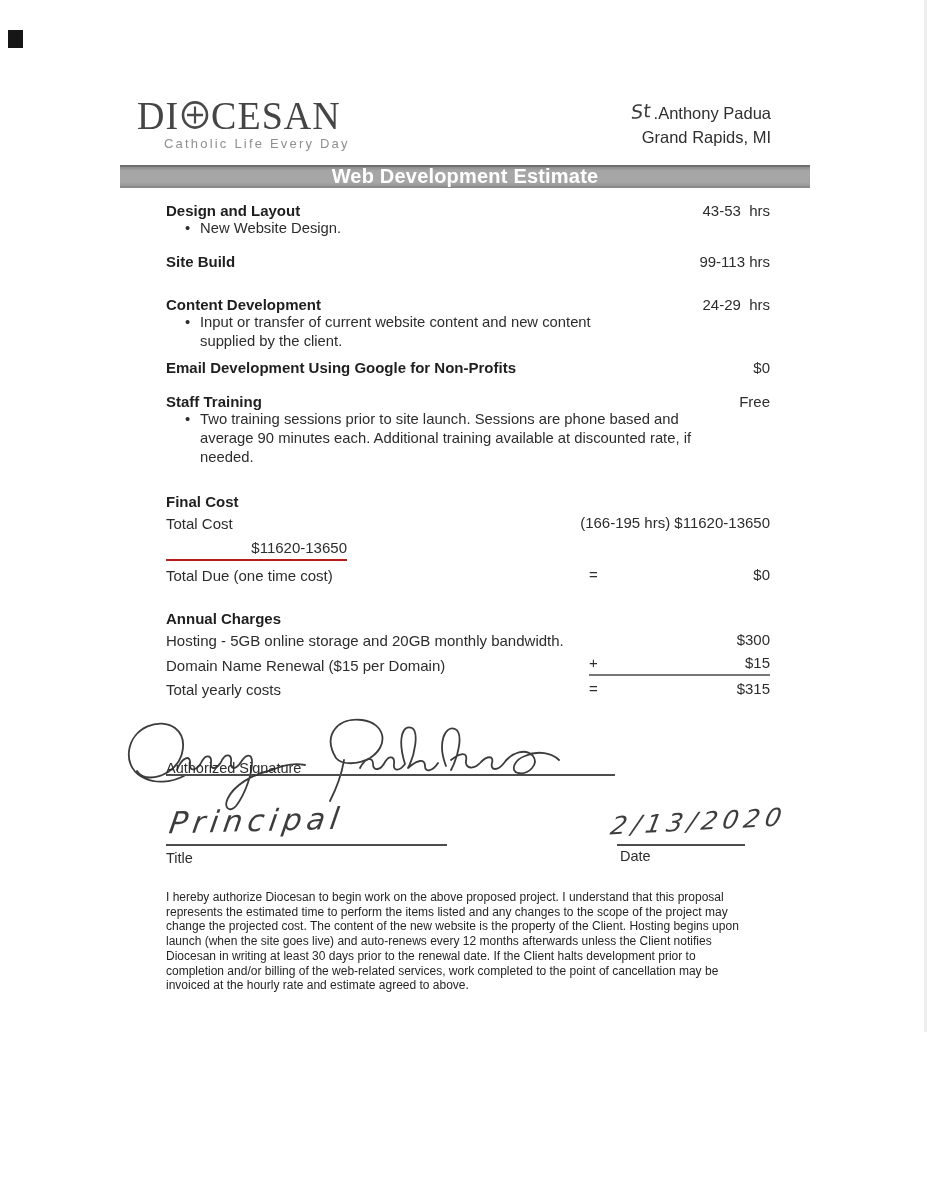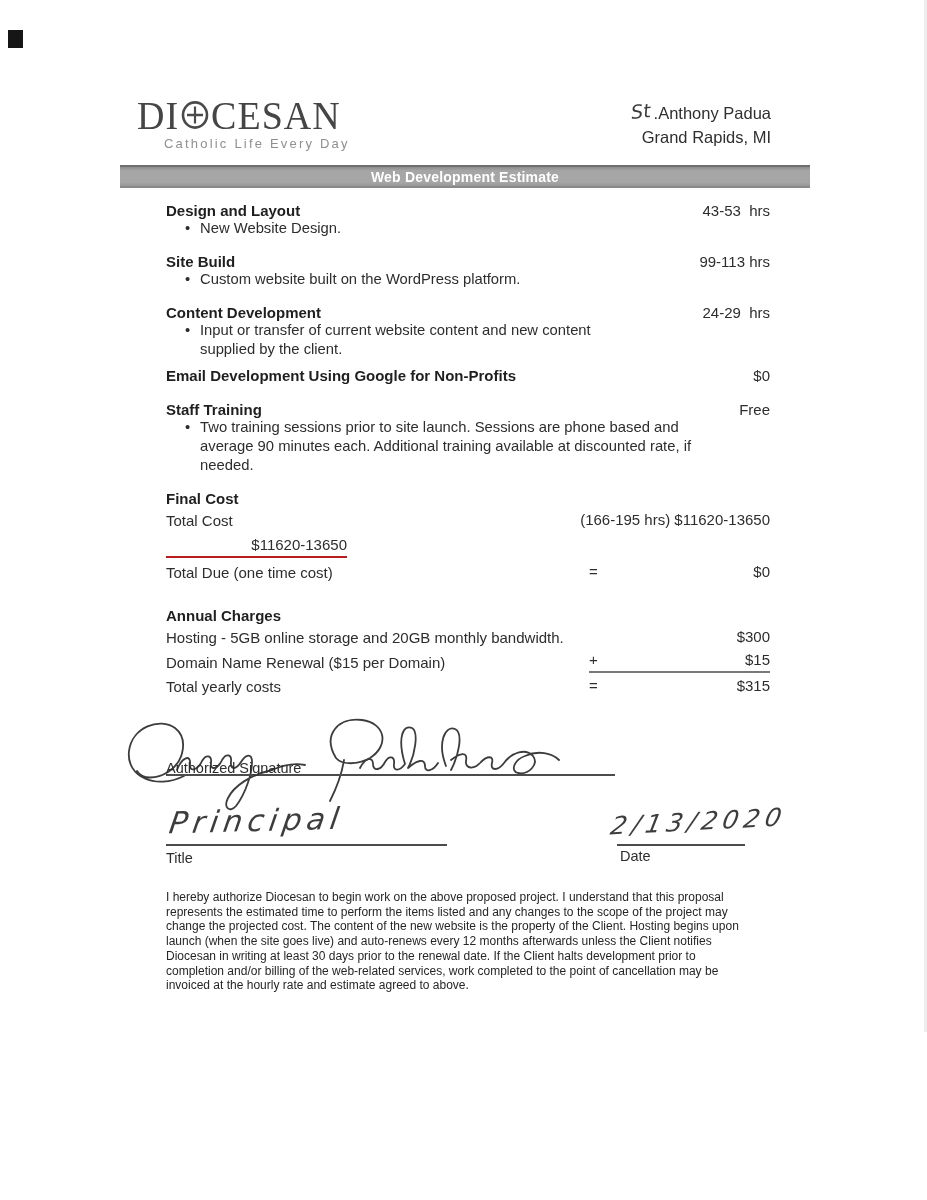--- a/index.html
+++ b/index.html
@@ -21,32 +21,32 @@
 
   .client{position:absolute;right:156px;top:100px;text-align:right;font-size:16.5px;line-height:24px;color:#2f2f2f;}
   .hand-st{display:inline-block;font-family:"DejaVu Sans",sans-serif;font-style:italic;font-size:19px;
     transform:rotate(-6deg) translateY(-1px);margin-right:3px;color:#3a3a3a;}
 
   
   .banner{position:absolute;left:120px;top:165px;width:690px;height:19px;
     background:linear-gradient(#8d8d8d,#a6a6a6 20%,#a6a6a6 80%,#989898);
     border-top:2px solid #6e6e6e;border-bottom:2px solid #8a8a8a;
     display:flex;align-items:center;justify-content:center;}
-  .banner span{color:#ffffff;font-weight:bold;font-size:14px;letter-spacing:.2px;}
+  .banner span{color:#ffffff;font-weight:bold;font-size:20px;letter-spacing:.2px;}
 
   
   .content{position:absolute;left:166px;top:197px;width:604px;font-size:15px;}
   .sec-head{display:flex;justify-content:space-between;align-items:flex-start;line-height:17px;}
   .sec-head .h{font-weight:bold;color:#1f1f1f;}
   .sec-head .v{font-weight:normal;white-space:pre;color:#2d2d2d;}
   ul.bullets{list-style:none;margin:0;padding:0;}
   ul.bullets li{position:relative;padding-left:34px;line-height:19px;font-size:14.8px;white-space:pre-line;}
   ul.bullets li::before{content:"\2022";position:absolute;left:19px;top:0;}
   .mt5{margin-top:5px}.mt4{margin-top:4px}.mt7{margin-top:7px}.mt12{margin-top:8px}
-  .mt13{margin-top:15px}.mt15{margin-top:15px}.mt17{margin-top:17px}.mt24{margin-top:24px}
+  .mt13{margin-top:26px}.mt15{margin-top:15px}.mt17{margin-top:17px}.mt24{margin-top:24px}
 
   .block-head{font-weight:bold;color:#1f1f1f;line-height:17px;}
   .crow{display:flex;align-items:flex-end;line-height:21px;}
   .crow .lbl{flex:1;}
   .crow .zone{display:flex;min-width:181px;justify-content:space-between;align-items:baseline;padding-bottom:1px;}
   .crow .op{width:26px;text-align:left;}
   .crow .val{flex:1;text-align:right;white-space:pre;}
   .zone.ul-light{border-bottom:2px solid #b91c1c;}
   .zone.ul-mid{border-bottom:2px solid #787878;}
   .crow.mt2{margin-top:2px}.crow.mt3{margin-top:3px}.crow.mt1{margin-top:1px}
@@ -102,23 +102,20 @@
       <span class="v">43-53  hrs</span>
     </div>
     <ul class="bullets mt5">
       <li>New Website Design.</li>
     </ul>
 
     <div class="sec-head mt15">
       <span class="h">Site Build</span>
       <span class="v">99-113 hrs</span>
     </div>
-    <ul class="bullets mt7">
-      <li>Custom website built on the WordPress platform.</li>
-    </ul>
 
     <div class="sec-head mt13">
       <span class="h">Content Development</span>
       <span class="v">24-29  hrs</span>
     </div>
     <ul class="bullets mt5">
       <li>Input or transfer of current website content and new content
 supplied by the client.</li>
     </ul>
 

